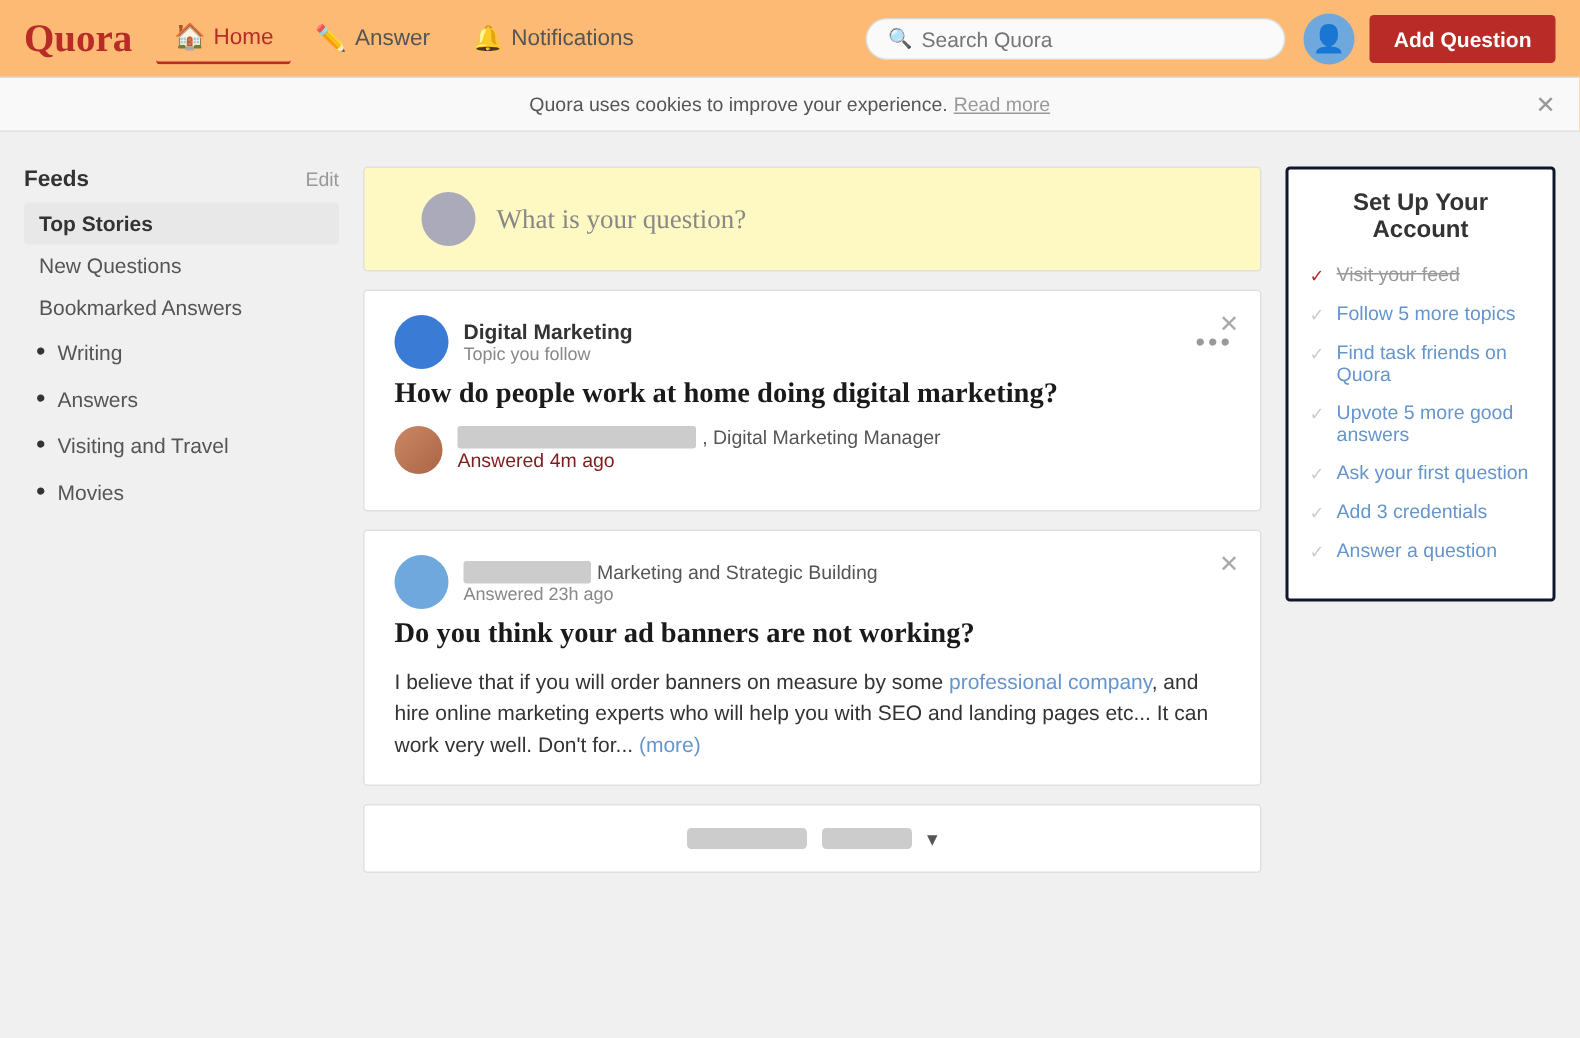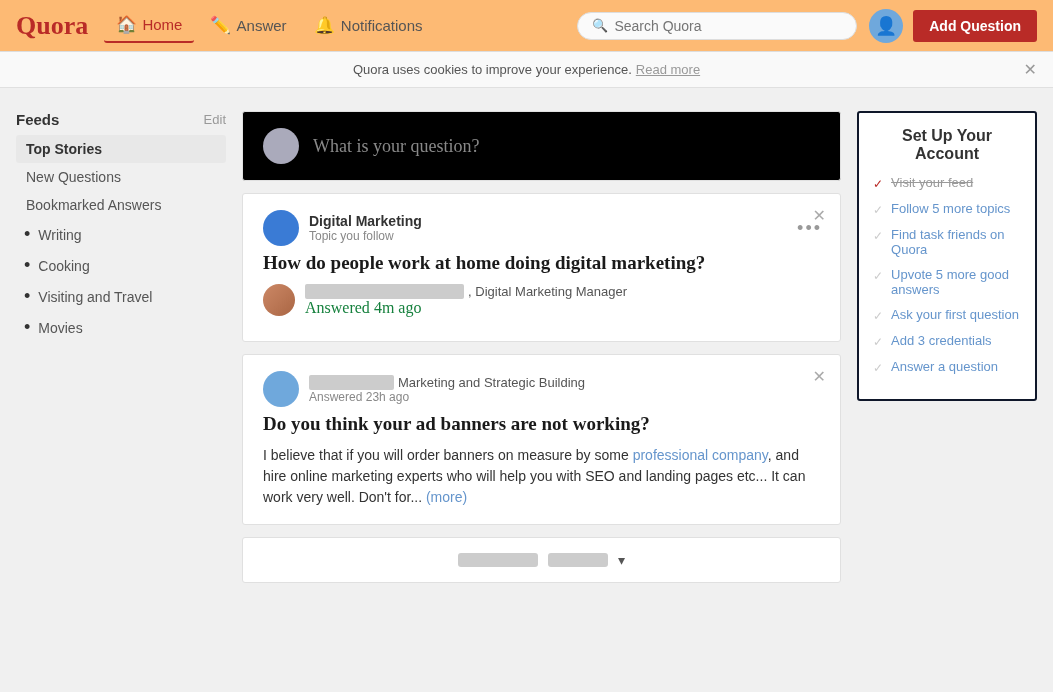--- a/index.html
+++ b/index.html
@@ -181,24 +181,24 @@
     .bullet { color: #333; margin-right: 8px; font-size: 18px; }
 
     
     .main-content {
       flex: 1;
       min-width: 0;
     }
 
     
     .ask-question-box {
-      background: #000000;
+      background: #fef9c3;
       border: 1px solid #e0e0e0;
       border-radius: 3px;
-      padding: 16px 20px;
+      padding: 16px 38px;
       margin-bottom: 12px;
       display: flex;
       align-items: center;
       gap: 14px;
     }
     .ask-avatar {
       width: 36px;
       height: 36px;
       border-radius: 50%;
       background: #aac;
@@ -288,23 +288,23 @@
       margin-bottom: 8px;
     }
     .answer-avatar {
       width: 32px;
       height: 32px;
       border-radius: 50%;
       background: #c85a;
       flex-shrink: 0;
     }
     .answer-meta {
-      font-size: 16px;
-      color: #15803d;
-      font-family: Liberation Serif, serif;
+      font-size: 13px;
+      color: #7f1d1d;
+      font-family: Liberation Sans, sans-serif;
     }
     .answer-author {
       font-size: 13px;
       color: #555;
       font-family: Arial, sans-serif;
     }
     .answer-author .blurred {
       display: inline-block;
       background: #ddd;
       color: transparent;
@@ -426,21 +426,21 @@
     <a class="sidebar-item active">Top Stories</a>
     <a class="sidebar-item">New Questions</a>
     <a class="sidebar-item">Bookmarked Answers</a>
 
     <div class="sidebar-topic">
       <span class="bullet">•</span>
       <span>Writing</span>
     </div>
     <div class="sidebar-topic">
       <span class="bullet">•</span>
-      <span>Cooking</span>
+      <span>Answers</span>
     </div>
     <div class="sidebar-topic">
       <span class="bullet">•</span>
       <span>Visiting and Travel</span>
     </div>
     <div class="sidebar-topic">
       <span class="bullet">•</span>
       <span>Movies</span>
     </div>
   </aside>

